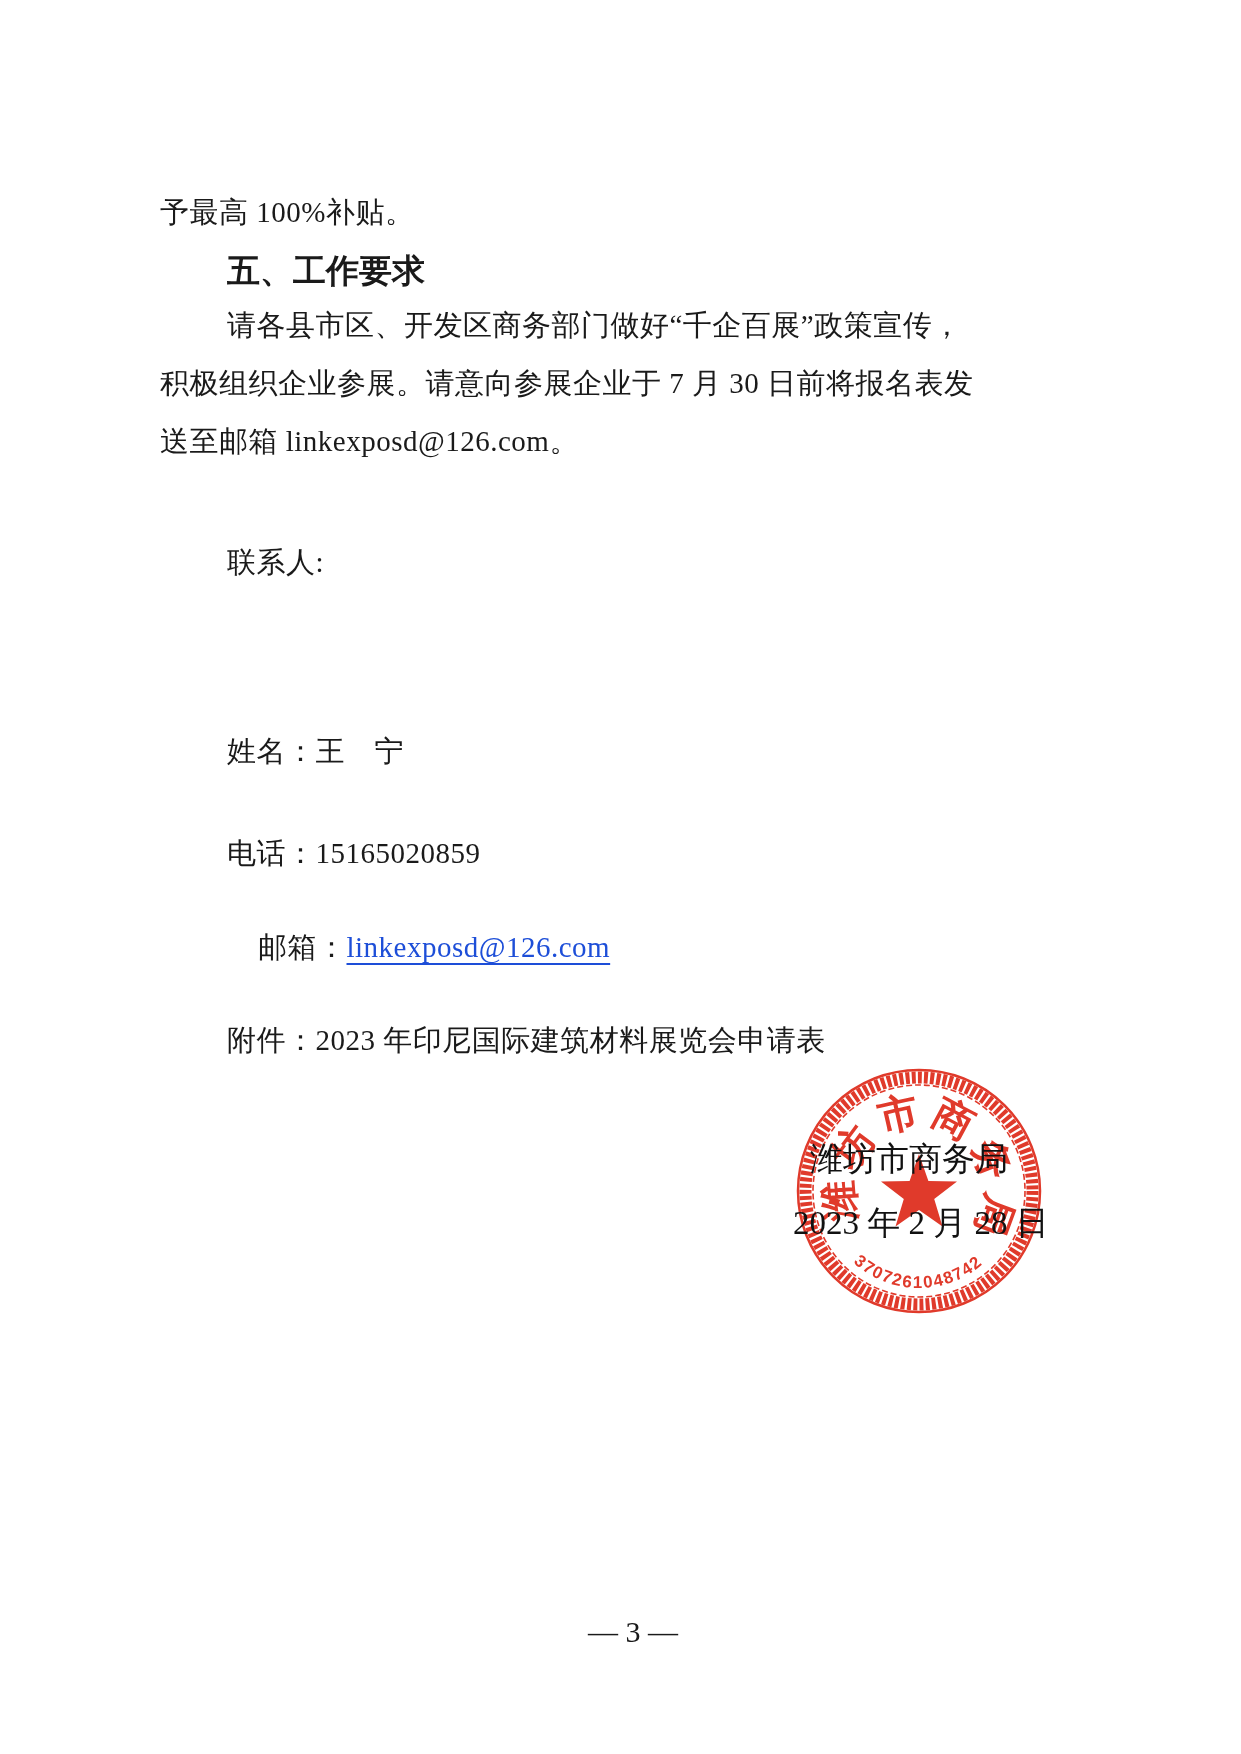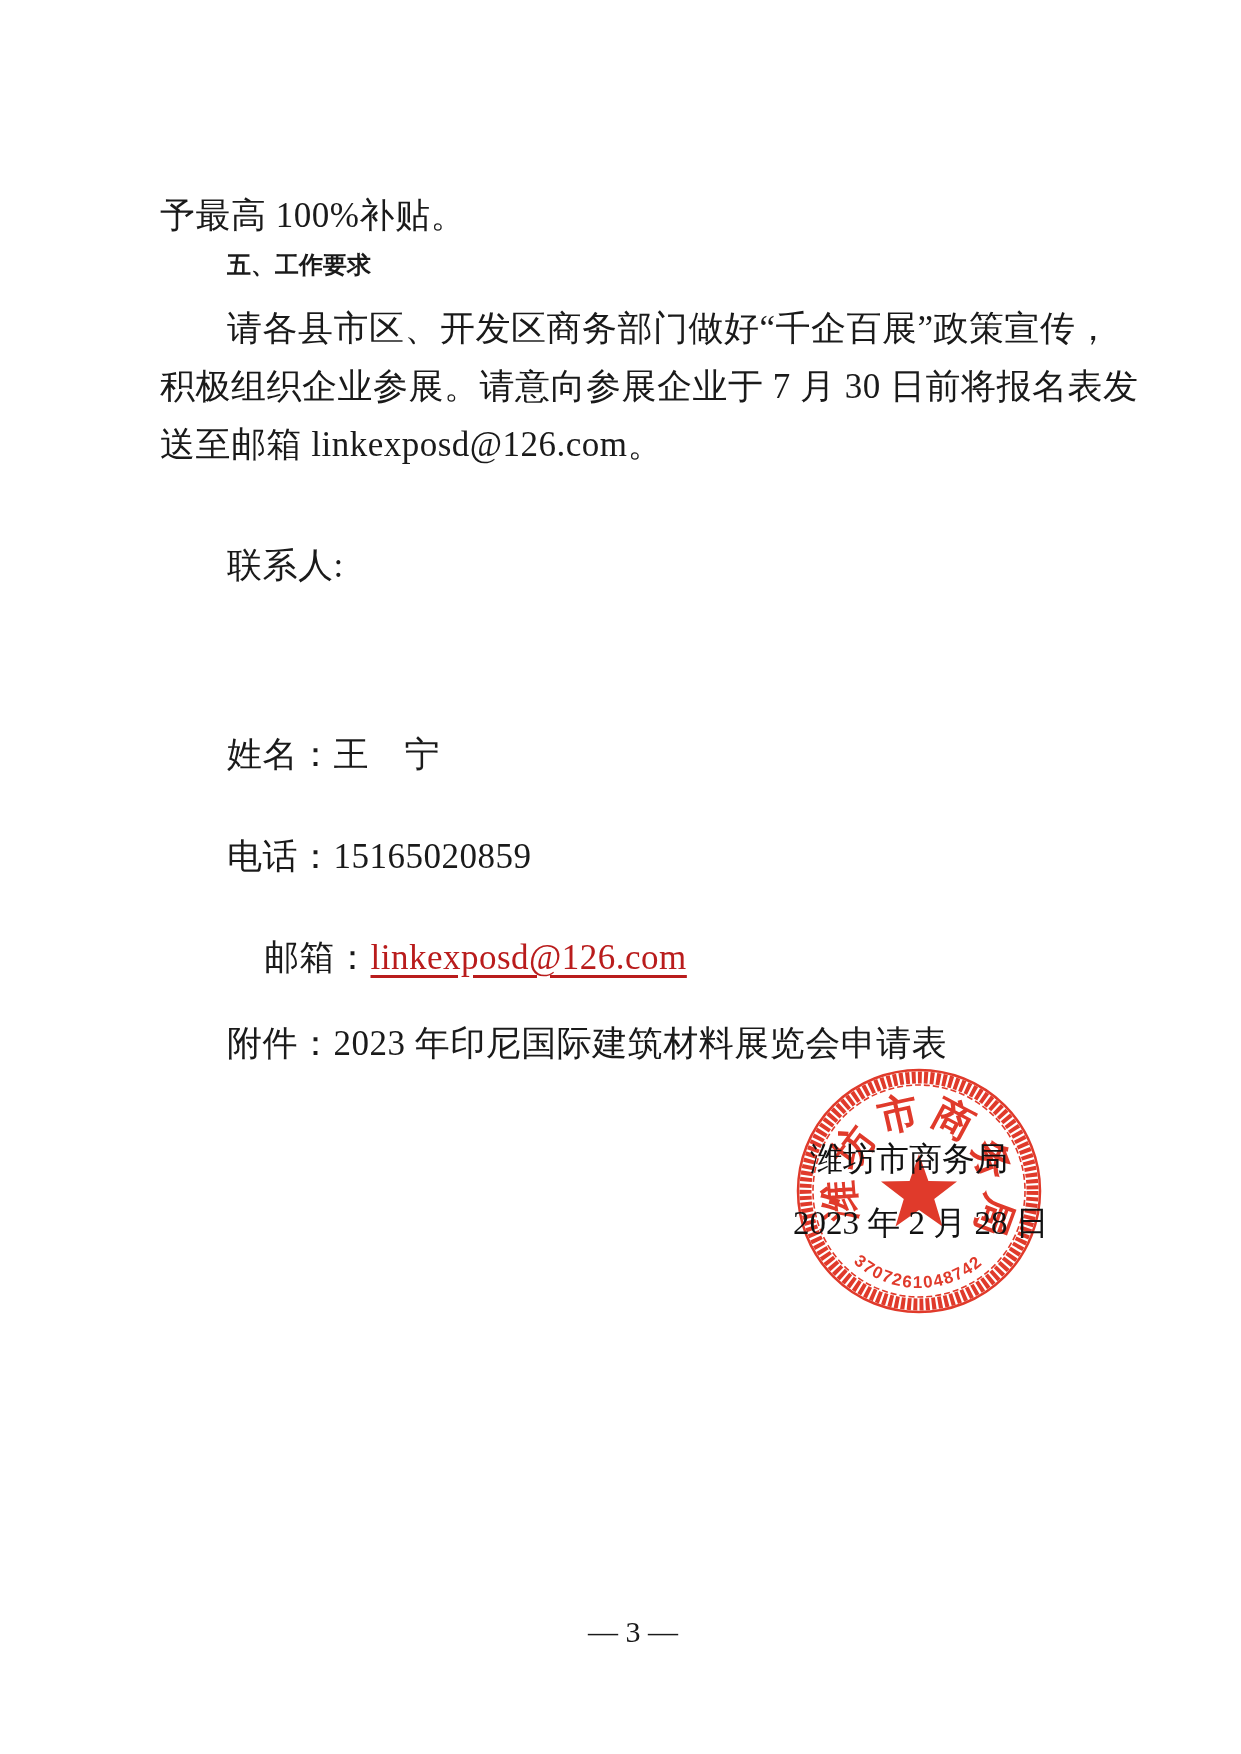--- a/index.html
+++ b/index.html
@@ -10,33 +10,33 @@
   }
   .page{
     position:relative;
     width:1241px;height:1754px;
     background:#ffffff;
     overflow:hidden;
     color:#1a1a1a;
   }
   .line{
     position:absolute;
-    font-size:35px;
+    font-size:29px;
     line-height:1.2;
     white-space:pre;
     letter-spacing:0.5px;
   }
   .heading{
     font-family:"Liberation Sans","DejaVu Sans",sans-serif;
     font-weight:bold;
-    font-size:24px;
+    font-size:33px;
     letter-spacing:0;
   }
   .email-link{
-    color:#b91c1c;
+    color:#1d4ed8;
     text-decoration:underline;
     text-underline-offset:6px;
     cursor:pointer;
   }
   .sig-line{
     position:absolute;
     font-size:33px;
     line-height:1.2;
     white-space:pre;
     color:#111111;

